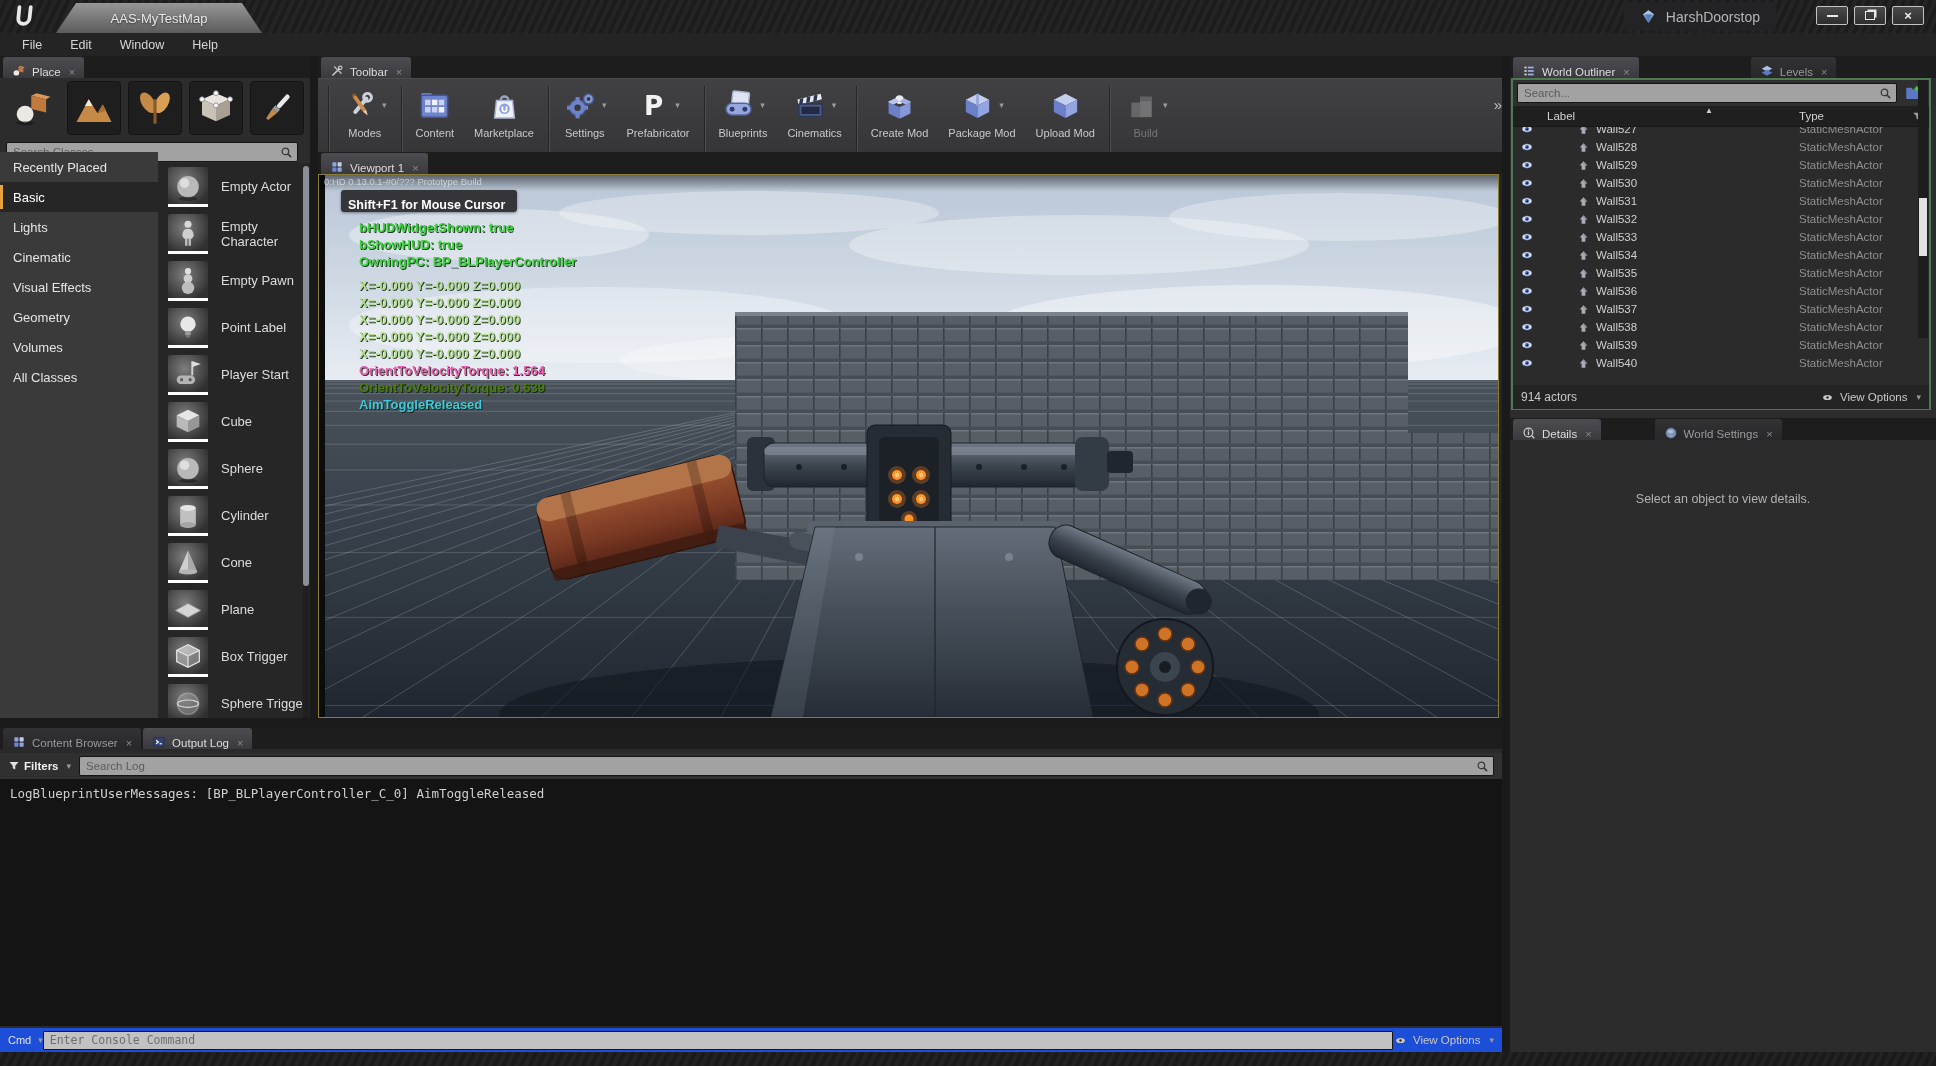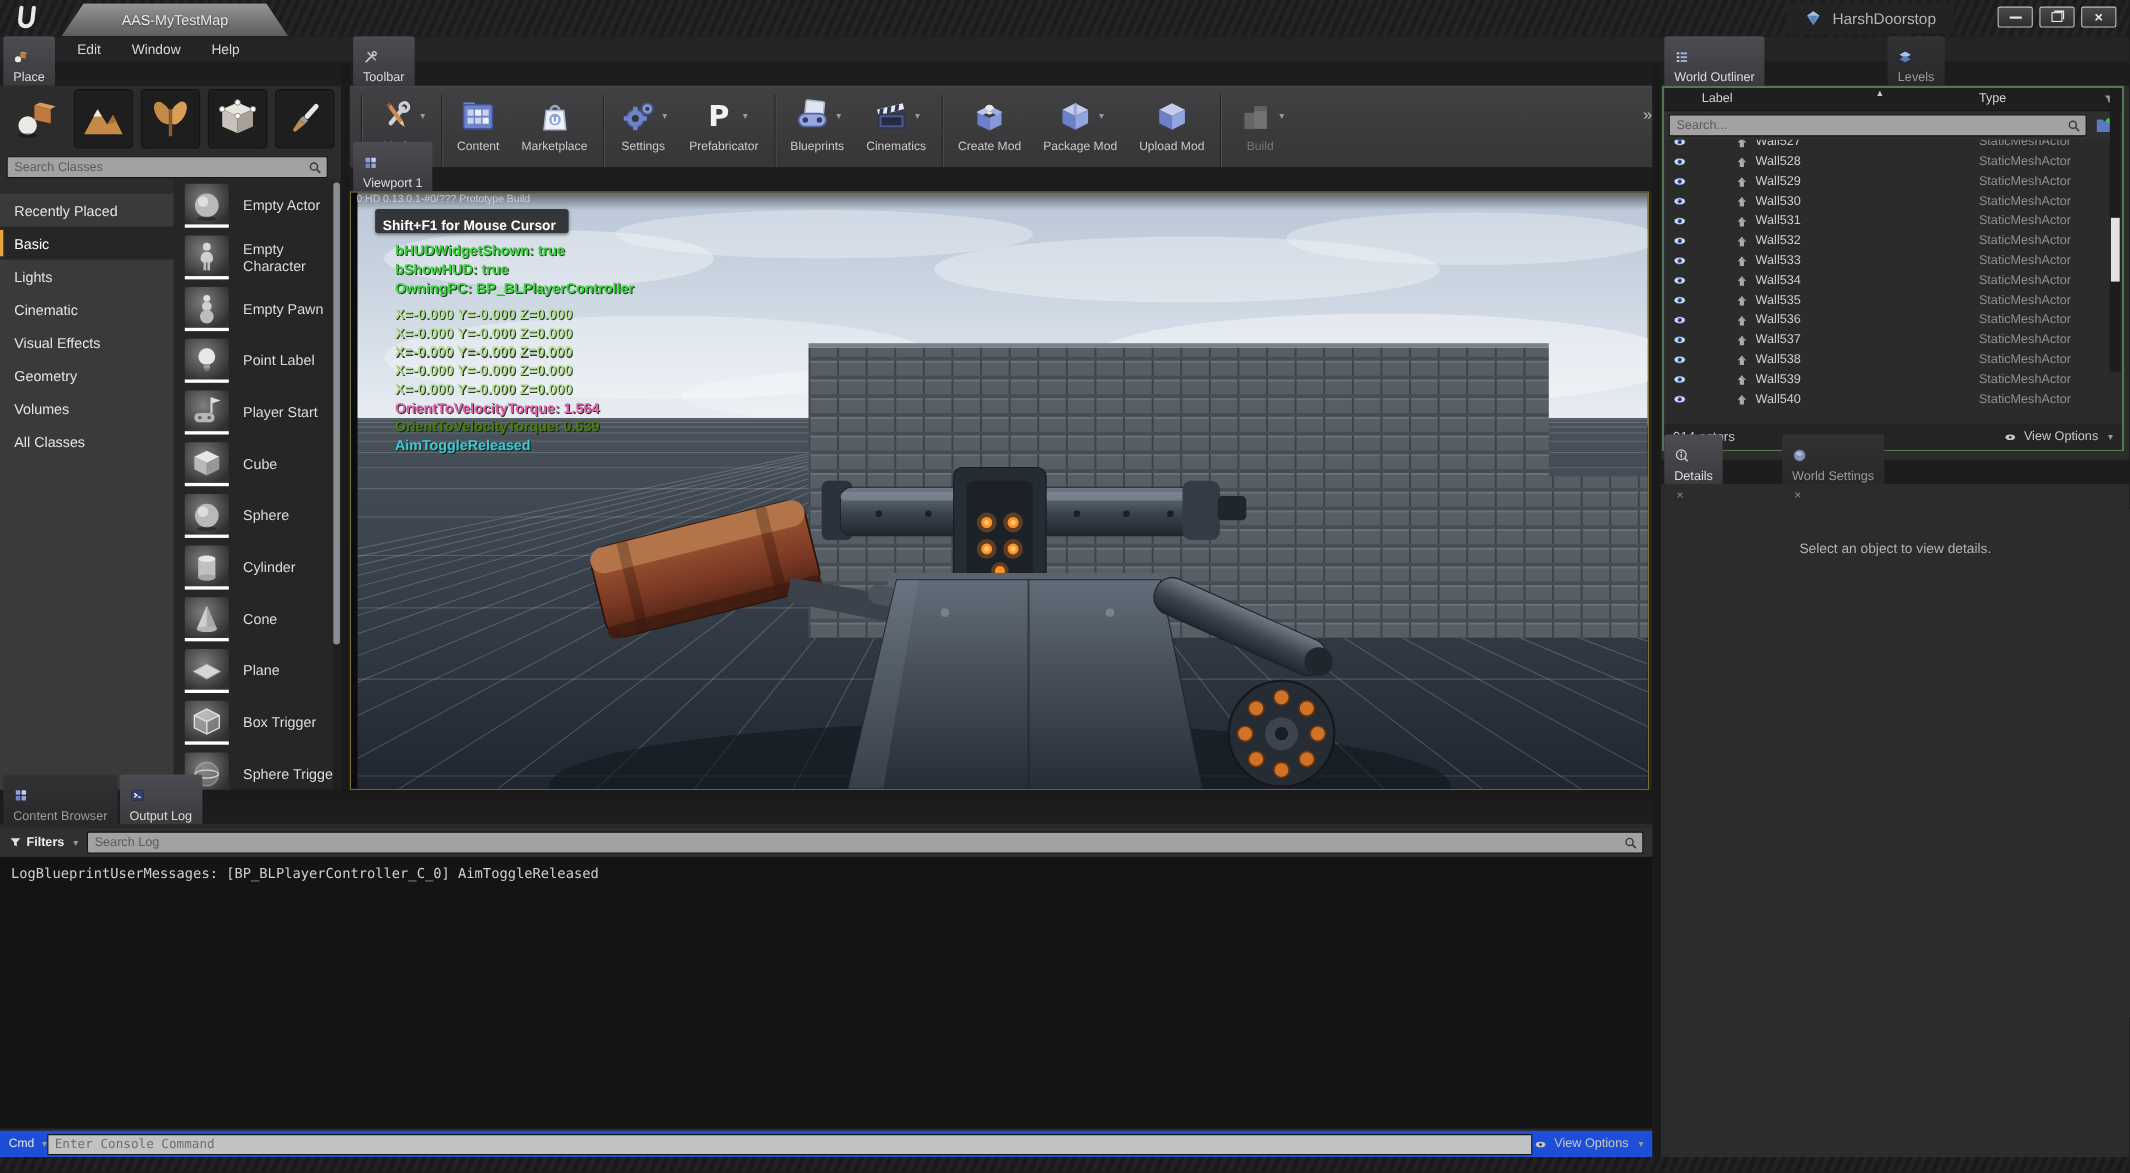--- a/index.html
+++ b/index.html
@@ -29,44 +29,44 @@
   .wb-rest i{display:block;width:8px;height:7px;border:1.5px solid #e8e8e8;box-shadow:2px -2px 0 -0.5px #e8e8e8;}
   .wb-close{font-size:13px;font-weight:bold;color:#f0f0f0;line-height:1;}
 
   
   #menubar{position:absolute;left:0;top:33px;width:1936px;height:23px;background:#242424;
     display:flex;align-items:center;padding-left:8px;}
   .menu-item{padding:0 14px;font-size:12.5px;color:#d6d6d6;}
 
   
   .tabstrip{display:flex;gap:2px;height:22px;align-items:flex-end;background:#1d1d1d;padding-left:3px;}
-  .tab{height:21px;display:flex;align-items:flex-start;gap:6px;padding:12px 9px;font-size:11.5px;
+  .tab{height:21px;display:flex;align-items:flex-end;gap:6px;padding:0 9px;font-size:11.5px;
     color:#dcdcdc;background:linear-gradient(#4c4c52,#3a3a3e);
-    border-radius:3px 3px 0 0;white-space:nowrap;flex-direction:column;}
+    border-radius:3px 3px 0 0;white-space:nowrap;}
   .tab.inactive{background:linear-gradient(#323234,#28282a);color:#9a9a9a;}
   .tab-ic{width:14px;height:14px;flex:0 0 auto;}
   .tab-x{color:#8a8a8a;font-size:11px;margin-left:2px;}
   .tab-x::after{content:"×";}
 
   
   #left-panel{position:absolute;left:0;top:56px;width:310px;height:671px;background:#2c2c2c;}
   #modes-row{position:absolute;left:0;top:22px;width:310px;height:60px;display:flex;
     align-items:center;gap:7px;padding-left:6px;background:#2c2c2c;}
   .mode-btn{width:52px;height:52px;border-radius:4px;background:#1e1e1e;border:1px solid #141414;
     display:flex;align-items:center;justify-content:center;}
   .mode-btn.active{background:transparent;border-color:transparent;}
   .mode-ic{width:42px;height:42px;}
   .search-box{position:absolute;display:flex;align-items:center;background:#a2a2a2;border-radius:2px;
     border:1px solid #151515;}
   .search-box input{flex:1;border:none;background:transparent;outline:none;height:100%;
     font-size:11.5px;color:#3c3c3c;padding:0 6px;font-family:inherit;}
   .search-box input::placeholder{color:#5c5c5c;}
   .mag{width:13px;height:13px;color:#3a3a3a;margin-right:4px;flex:0 0 auto;}
   #place-search{left:6px;top:86px;width:290px;height:18px;}
-  #cat-col{position:absolute;left:0;top:120px;width:158px;bottom:0;background:#3a3a3a;}
+  #cat-col{position:absolute;left:0;top:96px;width:158px;bottom:0;background:#3a3a3a;}
   .cat{height:30px;display:flex;align-items:center;padding-left:13px;font-size:13px;
     color:#e4e4e4;position:relative;}
   .cat.sel{background:#262626;color:#fff;}
   .cat.sel::before{content:"";position:absolute;left:0;top:3px;bottom:3px;width:3px;background:#e8a33d;}
   #item-col{position:absolute;left:158px;top:107px;right:0;bottom:0;background:#262626;overflow:hidden;}
   .place-item{height:47px;display:flex;align-items:center;gap:13px;padding-left:10px;}
   .thumb{width:40px;height:40px;border-radius:2px;position:relative;flex:0 0 auto;
     background:radial-gradient(circle at 42% 34%,#7e7e7e,#303030 75%);}
   .thumb::after{content:"";position:absolute;left:0;right:0;bottom:0;height:3px;background:#fff;}
   .it-ic{width:34px;height:34px;margin:2px auto 0;}
@@ -1053,41 +1053,41 @@
       </div>
       <div class="tab inactive" style="margin-left:110px">
         <svg class="tab-ic" viewBox="0 0 24 24">
             <use href="#sym-levels"></use>
           </svg>
         <span>Levels</span>
         <span class="tab-x"></span>
       </div>
     </div>
     <div id="green-box">
+      <div id="out-search-row">
+        <div class="search-box" id="out-search">
+          <input placeholder="Search..." style="">
+          <svg class="mag" viewBox="0 0 24 24">
+              <use href="#sym-search"></use>
+            </svg>
+        </div>
+        <div id="plusfolder-btn">
+          <svg width="20" height="18" viewBox="0 0 24 24">
+              <use href="#sym-plusfolder"></use>
+            </svg>
+        </div>
+      </div>
       <div id="out-header">
         <span id="col-label">Label</span>
         <span class="sort-arrow"></span>
         <span id="col-type">Type</span>
         <svg id="col-filter" viewBox="0 0 24 24">
             <use href="#sym-funnel"></use>
           </svg>
       </div>
-      <div id="out-search-row">
-        <div class="search-box" id="out-search">
-          <input placeholder="Search..." style="">
-          <svg class="mag" viewBox="0 0 24 24">
-              <use href="#sym-search"></use>
-            </svg>
-        </div>
-        <div id="plusfolder-btn">
-          <svg width="20" height="18" viewBox="0 0 24 24">
-              <use href="#sym-plusfolder"></use>
-            </svg>
-        </div>
-      </div>
       <div id="out-rows">
           <div class="out-row" style="margin-top: -7px;">
             <svg viewBox="0 0 24 24" class="eye-ic">
               <use href="#sym-eye"></use>
             </svg>
             <span class="row-indent"></span>
             <svg viewBox="0 0 24 24" class="actor-ic">
               <use href="#sym-actor"></use>
             </svg>
             <span class="out-label">Wall527</span>

